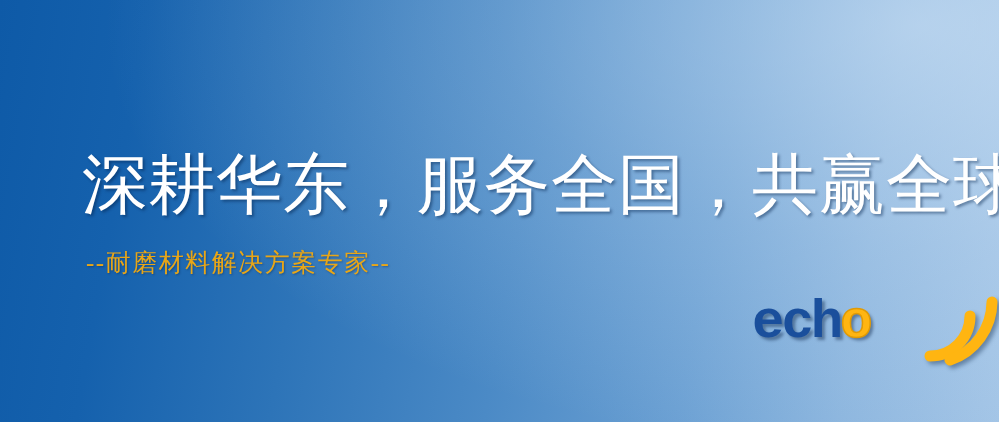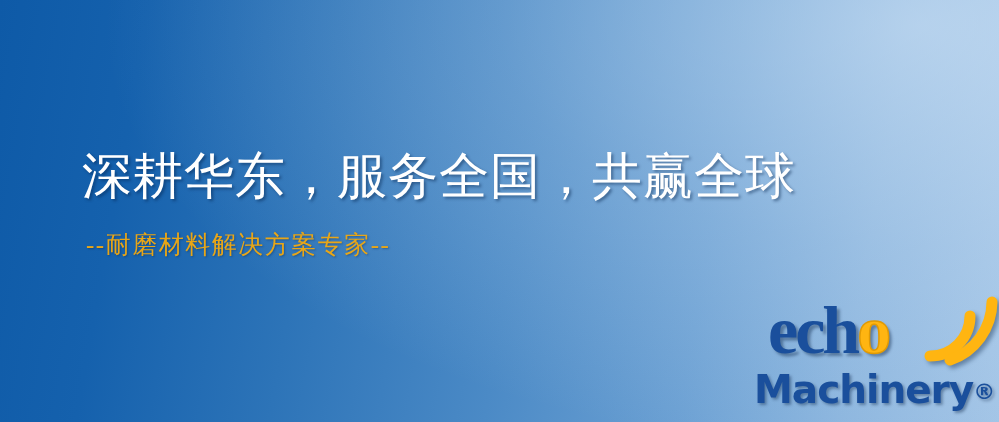--- a/index.html
+++ b/index.html
@@ -40,21 +40,21 @@
   
   #text-block {
     position: absolute;
     left: 82px;
     top: 148px;
     width: 860px;
   }
 
   #headline {
     font-family: "Liberation Serif", "DejaVu Serif", serif;
-    font-size: 50px;
+    font-size: 66px;
     line-height: 1.12;
     color: #ffffff;
     letter-spacing: 1px;
     white-space: nowrap;
     text-shadow: 2px 2px 3px rgba(0,30,70,0.45);
   }
 
   #subtitle {
     margin-top: 26px;
     margin-left: 4px;
@@ -71,25 +71,25 @@
   #logo {
     position: absolute;
     left: 752px;
     top: 296px;
     width: 247px;
     height: 126px;
   }
 
   #logo-wordmark {
     position: absolute;
-    left: 16px;
+    left: 0;
     top: 0;
-    font-family: Liberation Serif, serif;
+    font-family: Liberation Mono, monospace;
     font-weight: bold;
-    font-size: 68px;
+    font-size: 54px;
     line-height: 1;
     letter-spacing: -3px;
     color: #1a4f9c;
     text-shadow: 3px 3px 3px rgba(0,25,60,0.40);
   }
 
   #logo-wordmark .letter-o {
     color: #ffb511;
     -webkit-text-stroke: 1.5px #e09a05;
   }
@@ -139,19 +139,16 @@
 
     <div id="logo-wordmark">
       <span>ech</span><span class="letter-o">o</span>
     </div>
 
     <svg id="logo-waves" viewBox="0 0 80 72">
       <path d="M 10 62 A 40 40 0 0 0 50 22" fill="none" stroke="#ffb511" stroke-width="11" stroke-linecap="round"></path>
       <path d="M 30 66 A 62 62 0 0 0 72 8" fill="none" stroke="#ffb511" stroke-width="11" stroke-linecap="round"></path>
     </svg>
 
-    <div id="logo-subword">
-      <span>Machinery</span><span class="reg-mark">®</span>
-    </div>
 
   </div>
 
 </div>
 
 </body></html>

